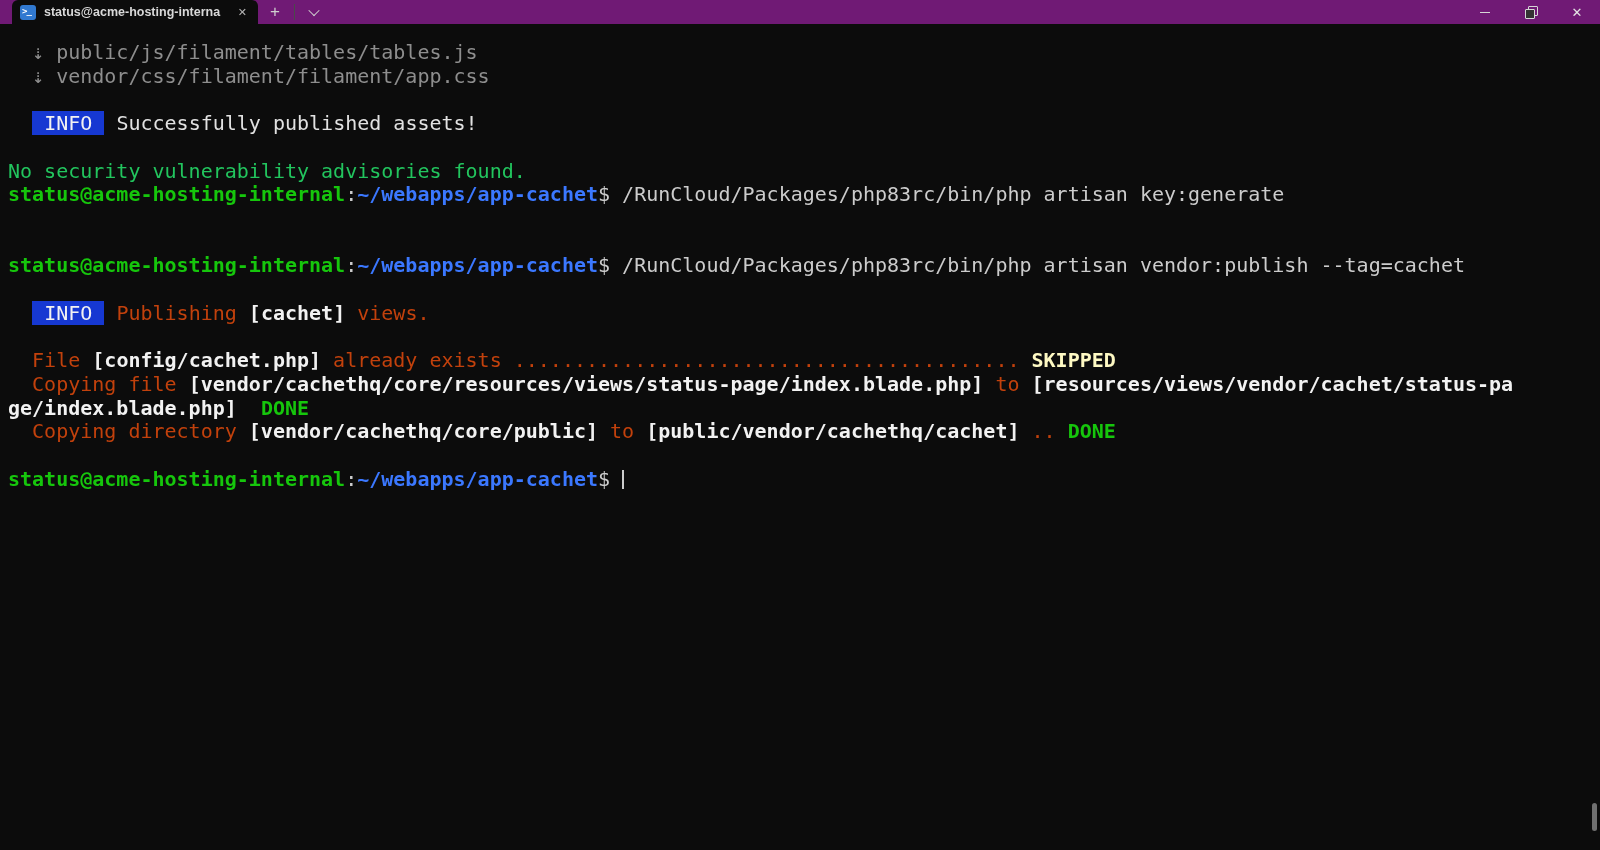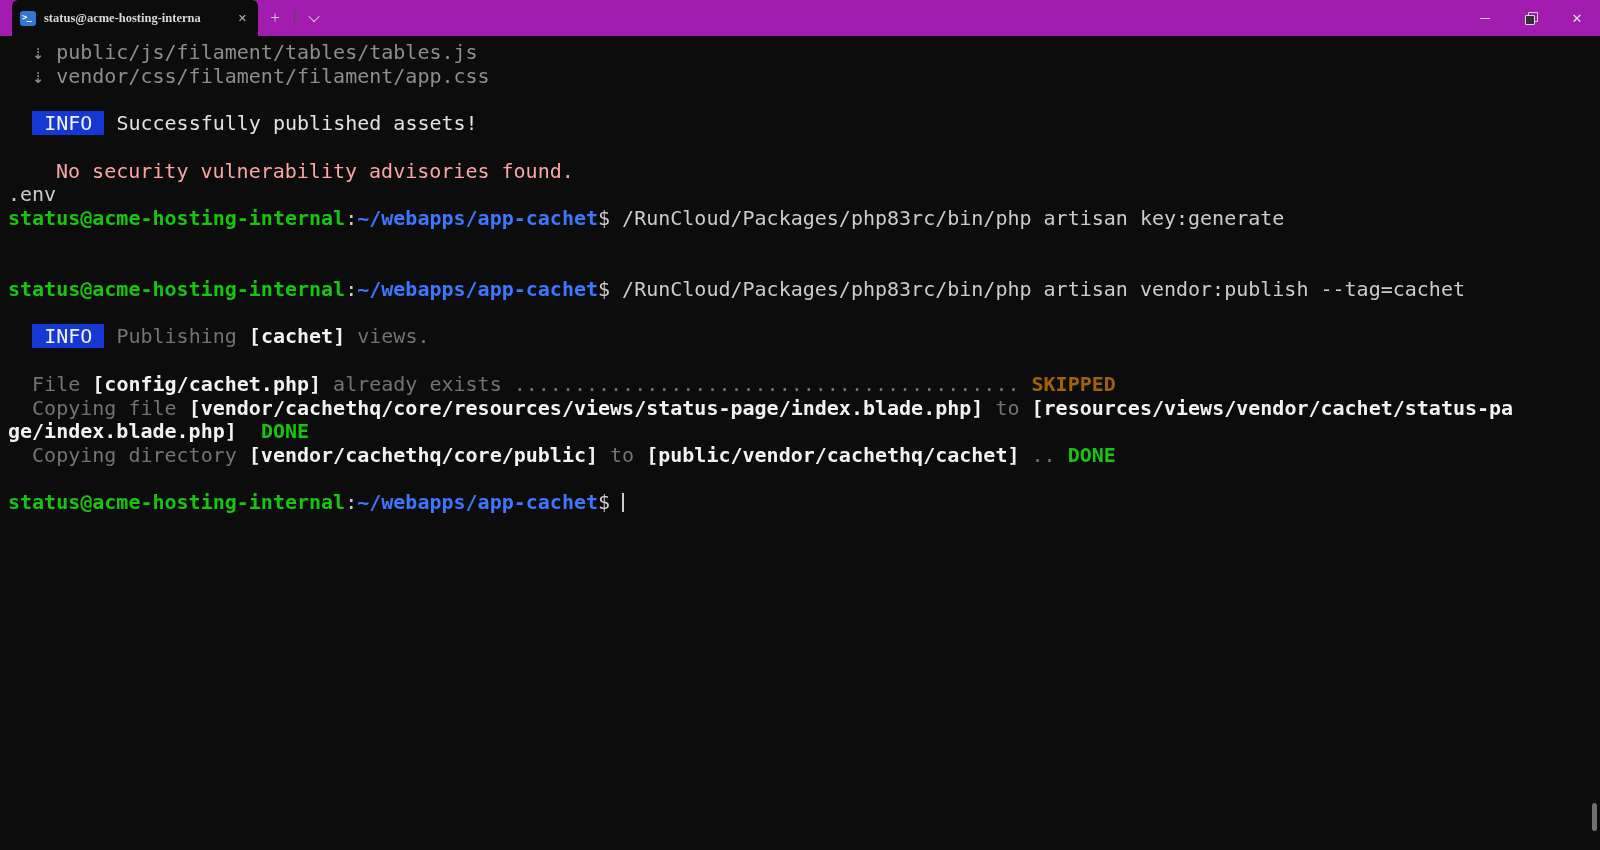--- a/index.html
+++ b/index.html
@@ -5,24 +5,23 @@
   html,body{margin:0;padding:0;}
   body{
     width:1600px;height:850px;
     background:#0c0c0c;
     overflow:hidden;
     font-family:"Liberation Sans", sans-serif;
     position:relative;
   }
   
   .titlebar{
-    height:36px;background:#a21caf;
+    height:24px;background:#701a75;
     display:flex;align-items:stretch;
     user-select:none;
-    font-family:Liberation Serif, serif;
   }
   .tab{
     margin-left:12px;width:246px;
     background:#0c0c0c;
     border-radius:6px 6px 0 0;
     display:flex;align-items:center;
     padding:0 8px;box-sizing:border-box;gap:8px;
   }
   .ps-icon{
     width:16px;height:15px;border-radius:3px;
@@ -74,26 +73,26 @@
     position:absolute;top:32px;left:0;right:0;bottom:0;
     padding:9px 8px 4px 8px;
     font-family:"DejaVu Sans Mono", monospace;
     font-size:20px;line-height:23.7px;
     cursor:text;
   }
   .t-line{white-space:pre;min-height:23.7px;}
   .seg-dim{color:#8e8e8e;}
   .seg-fg{color:#cccccc;}
   .seg-msg{color:#e2e2e2;}
-  .seg-gray{color:#737373;}
+  .seg-gray{color:#c2410c;}
   .seg-bw{color:#f2f2f2;font-weight:bold;}
-  .seg-green{color:#fca5a5;margin-left:48px;}
+  .seg-green{color:#22c55e;}
   .seg-gb{color:#16c60c;font-weight:bold;}
   .seg-bb{color:#3b78ff;font-weight:bold;}
-  .seg-yellow{color:#a16207;font-weight:bold;}
+  .seg-yellow{color:#fef9c3;font-weight:bold;}
   .seg-badge{background:#1638d2;color:#f2f2f2;}
   .cursor{
     display:inline-block;width:2px;height:19px;
     background:#cccccc;vertical-align:-3px;
   }
   .scroll-thumb{
     position:absolute;right:3px;top:803px;width:5px;height:28px;
     background:#707070;border-radius:3px;
   }
 </style>
@@ -126,21 +125,20 @@
   </div>
 </div>
 
 <div class="terminal">
     <div class="t-line"><span class="seg-dim">  ⇣ public/js/filament/tables/tables.js</span></div>
     <div class="t-line"><span class="seg-dim">  ⇣ vendor/css/filament/filament/app.css</span></div>
     <div class="t-line">&nbsp;</div>
     <div class="t-line"><span class="seg-fg">  </span><span class="seg-badge"> INFO </span><span class="seg-fg"> </span><span class="seg-msg">Successfully published assets!</span></div>
     <div class="t-line">&nbsp;</div>
     <div class="t-line"><span class="seg-green">No security vulnerability advisories found.</span></div>
-    <div class="t-line"><span class="seg-fg">.env</span></div>
     <div class="t-line"><span class="seg-gb">status@acme-hosting-internal</span><span class="seg-fg">:</span><span class="seg-bb">~/webapps/app-cachet</span><span class="seg-fg">$ /RunCloud/Packages/php83rc/bin/php artisan key:generate</span></div>
     <div class="t-line">&nbsp;</div>
     <div class="t-line">&nbsp;</div>
     <div class="t-line"><span class="seg-gb">status@acme-hosting-internal</span><span class="seg-fg">:</span><span class="seg-bb">~/webapps/app-cachet</span><span class="seg-fg">$ /RunCloud/Packages/php83rc/bin/php artisan vendor:publish --tag=cachet</span></div>
     <div class="t-line">&nbsp;</div>
     <div class="t-line"><span class="seg-fg">  </span><span class="seg-badge"> INFO </span><span class="seg-fg"> </span><span class="seg-gray">Publishing </span><span class="seg-bw">[cachet]</span><span class="seg-gray"> views.</span></div>
     <div class="t-line">&nbsp;</div>
     <div class="t-line"><span class="seg-gray">  File </span><span class="seg-bw">[config/cachet.php]</span><span class="seg-gray"> already exists </span><span class="seg-gray">..........................................</span><span class="seg-fg"> </span><span class="seg-yellow">SKIPPED</span></div>
     <div class="t-line"><span class="seg-gray">  Copying file </span><span class="seg-bw">[vendor/cachethq/core/resources/views/status-page/index.blade.php]</span><span class="seg-gray"> to </span><span class="seg-bw">[resources/views/vendor/cachet/status-pa</span></div>
     <div class="t-line"><span class="seg-bw">ge/index.blade.php]</span><span class="seg-fg">  </span><span class="seg-gb">DONE</span></div>

